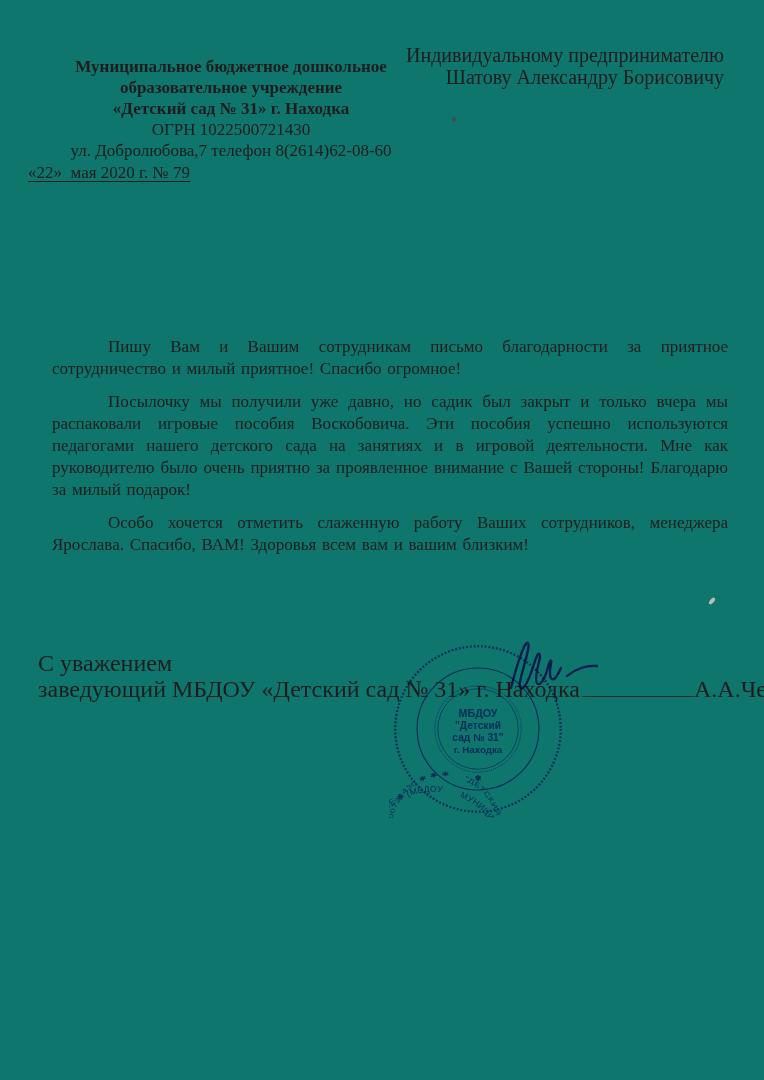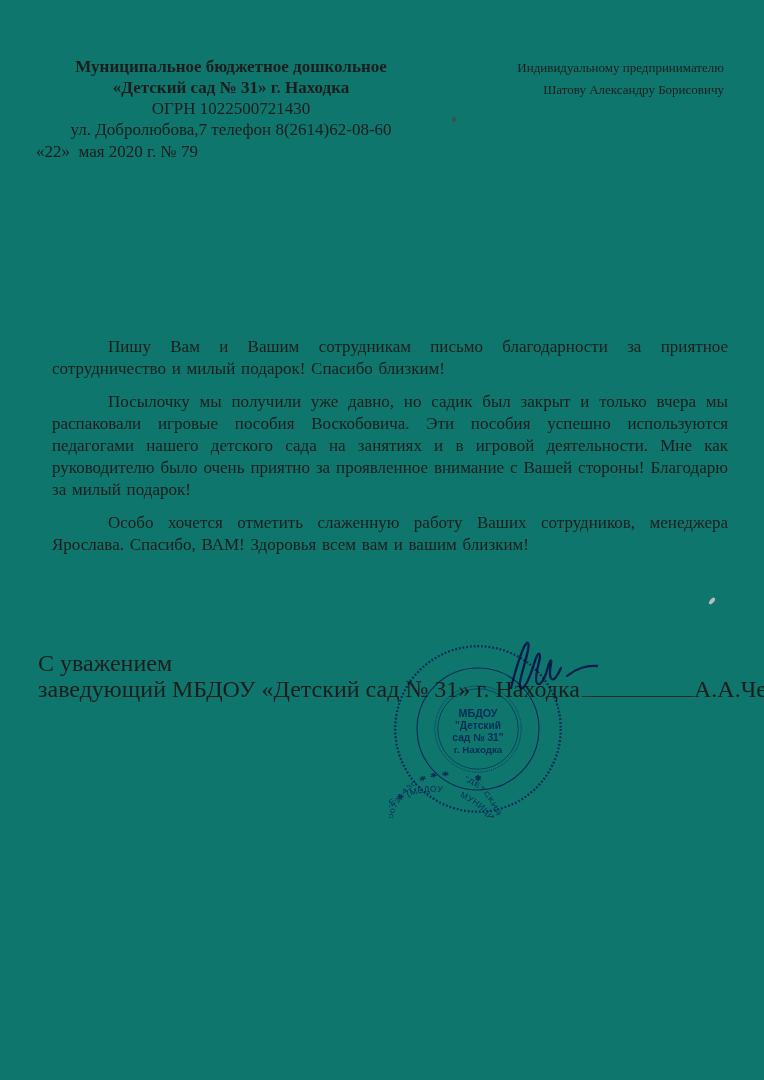--- a/index.html
+++ b/index.html
@@ -14,29 +14,29 @@
   .page { position:absolute; inset:0; background:#0f766e; }
 
   
   .sender {
     position:absolute; left:22px; top:56px; width:418px;
     text-align:center; font-size:17px; line-height:21px;
   }
   .sender .org { font-weight:bold; }
   .date-line { text-align:left; padding-left:6px; margin-top:1px; }
   .date-line .u {
+    text-decoration:underline;
     text-underline-offset:3px;
     white-space:pre-wrap;
-    margin-left:8px;
   }
 
   
   .recipient {
-    position:absolute; right:40px; top:57px;
-    text-align:right; font-size:13px; line-height:22px;
+    position:absolute; right:40px; top:44px;
+    text-align:right; font-size:20px; line-height:22px;
   }
 
   .salutation {
     position:absolute; left:0; right:0; top:280px;
     text-align:center; font-size:18px;
   }
 
   .body-text {
     position:absolute; left:52px; top:336px; width:676px;
     font-size:17px; line-height:22px; text-align:justify;
@@ -71,36 +71,37 @@
   .speck2 { position:absolute; left:710px; top:597px; width:4px; height:8px;
             background:#bcbcbc; border-radius:50%; transform:rotate(40deg); }
 </style>
 </head>
 <body>
 
 <div class="page">
 
   <div class="sender">
     <div class="org">Муниципальное бюджетное дошкольное</div>
+    <div class="org">образовательное учреждение</div>
     <div class="org">«Детский сад № 31» г. Находка</div>
     <div>ОГРН 1022500721430</div>
     <div>ул. Добролюбова,7 телефон 8(2614)62-08-60</div>
     <div class="date-line">
       <span class="u">«22»  мая 2020 г. № 79</span>
     </div>
   </div>
 
   <div class="recipient">
     <div>Индивидуальному предпринимателю</div>
     <div>Шатову Александру Борисовичу</div>
   </div>
 
 
   <div class="body-text">
-    <p>Пишу Вам и Вашим сотрудникам письмо благодарности за приятное сотрудничество и милый подарок! Спасибо близким!</p>
+    <p>Пишу Вам и Вашим сотрудникам письмо благодарности за приятное сотрудничество и милый приятное! Спасибо огромное!</p>
     <p>Посылочку мы получили уже давно, но садик был закрыт и только вчера мы распаковали игровые пособия Воскобовича. Эти пособия успешно используются педагогами нашего детского сада на занятиях и  в игровой деятельности. Мне как руководителю  было очень приятно за проявленное внимание с Вашей стороны! Благодарю за милый подарок!</p>
     <p>Особо хочется отметить  слаженную работу Ваших сотрудников, менеджера Ярослава. Спасибо, ВАМ! Здоровья всем вам и вашим близким!</p>
   </div>
 
   <div class="closing">
     <div>С уважением</div>
     <div>
       <span>заведующий МБДОУ «Детский сад № 31» г. Находка</span><span class="sig-underline"></span><span>А.А.Чепикова</span>
     </div>
   </div>

